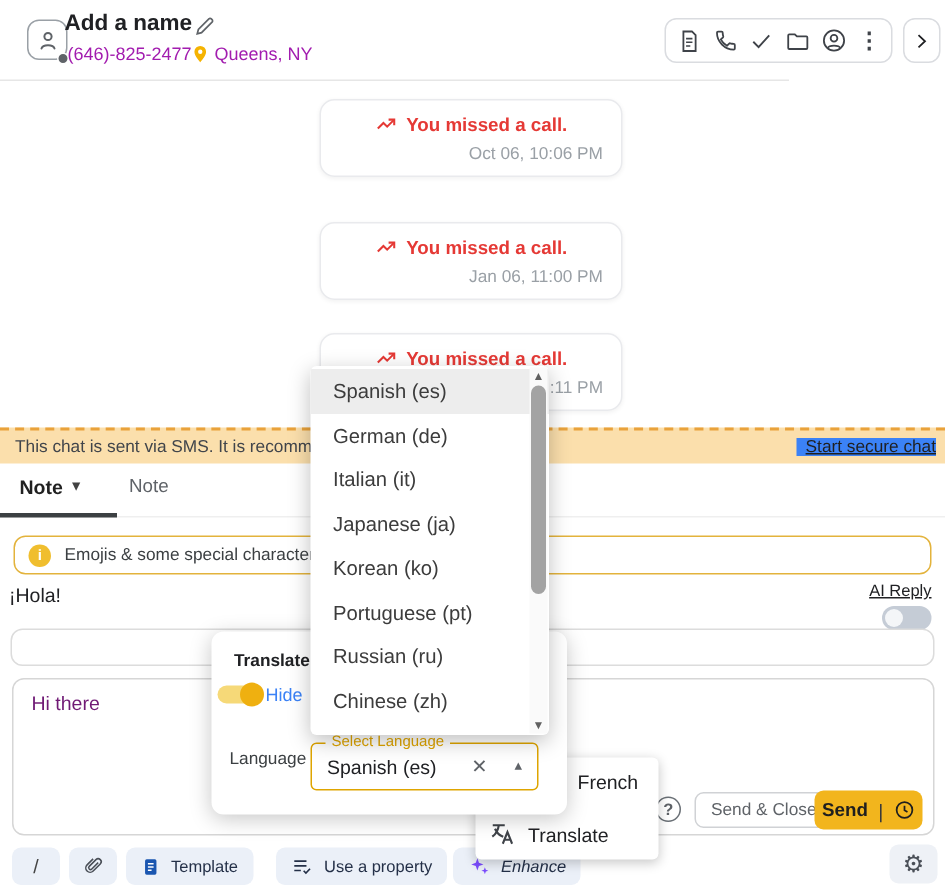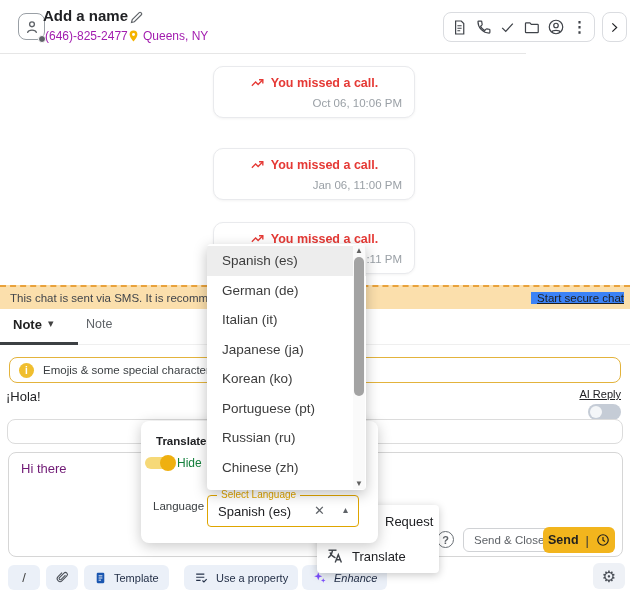--- a/index.html
+++ b/index.html
@@ -75,21 +75,21 @@
   .menu .item1 { position:absolute; left:68px; top:9px; font-size:13px; color:#202124; white-space:nowrap; }
   .menu .item2 { position:absolute; left:10px; top:43px; display:flex; align-items:center; gap:9px;
     font-size:13px; color:#202124; }
 
   
   .popup { left:141px; top:421px; width:237px; height:122px; background:#fff; border-radius:8px;
     box-shadow:0 3px 14px rgba(0,0,0,.22); z-index:30; }
   .popup .ptitle { position:absolute; left:15px; top:14px; font-size:11.5px; font-weight:bold; color:#202124; white-space:nowrap; }
   .toggle-on { position:absolute; left:4px; top:36px; width:29px; height:12px; border-radius:6px; background:#f6d978; }
   .toggle-on .knob { position:absolute; right:-2px; top:-2px; width:16px; height:16px; border-radius:50%; background:#efb010; }
-  .hidelbl { position:absolute; left:36px; top:35px; font-size:12px; color:#15803d; }
+  .hidelbl { position:absolute; left:36px; top:35px; font-size:12px; color:#3b82f6; }
   .langlbl { position:absolute; left:12px; top:79px; font-size:11.5px; color:#3c4043; }
   .selfield { position:absolute; left:66px; top:74px; width:152px; height:32px; border:1.5px solid #dfa500;
     border-radius:4px; background:#fff; }
   .selfloat { position:absolute; left:9px; top:-7px; background:#fff; padding:0 4px; font-size:10px; color:#dfa500; white-space:nowrap; }
   .selval { position:absolute; left:10px; top:8px; font-size:13px; color:#202124; }
   .selclear { position:absolute; right:33px; top:7px; font-size:13px; color:#5f6368; }
   .selcaret { position:absolute; right:10px; top:8px; font-size:10px; color:#5f6368; }
 
   
   .ddl { left:207px; top:244px; width:159px; height:246px; background:#fff; border-radius:4px;
@@ -269,21 +269,21 @@
       <path d="M10 3.5l1.7 4.8 4.8 1.7-4.8 1.7L10 16.5l-1.7-4.8-4.8-1.7 4.8-1.7z" fill="#7c4dff"></path>
       <path d="M18 13l1 2.7 2.7 1-2.7 1-1 2.7-1-2.7-2.7-1 2.7-1z" fill="#7c4dff"></path>
     </svg>
     <span>Enhance</span>
   </div>
   <div class="abs gearbtn">
     <span>⚙</span>
   </div>
 
   <div class="abs menu">
-    <div class="item1">Request</div>
+    <div class="item1">French</div>
     <div class="item2">
       <svg width="16" height="16" viewBox="0 0 16 16">
         <path d="M1.5 2.2h8" stroke="#3f4349" stroke-width="1.4"></path>
         <path d="M5.5 2.2c-.4 3.4-2.2 6-4.3 7.6M3 4.5c1.2 2.8 3.3 4.6 5.5 5.4" fill="none" stroke="#3f4349" stroke-width="1.4"></path>
         <path d="M8.2 14.5l3.1-7.8 3.1 7.8M9.4 11.8h3.9" fill="none" stroke="#3f4349" stroke-width="1.4"></path>
       </svg>
       <span>Translate</span>
     </div>
   </div>
 

